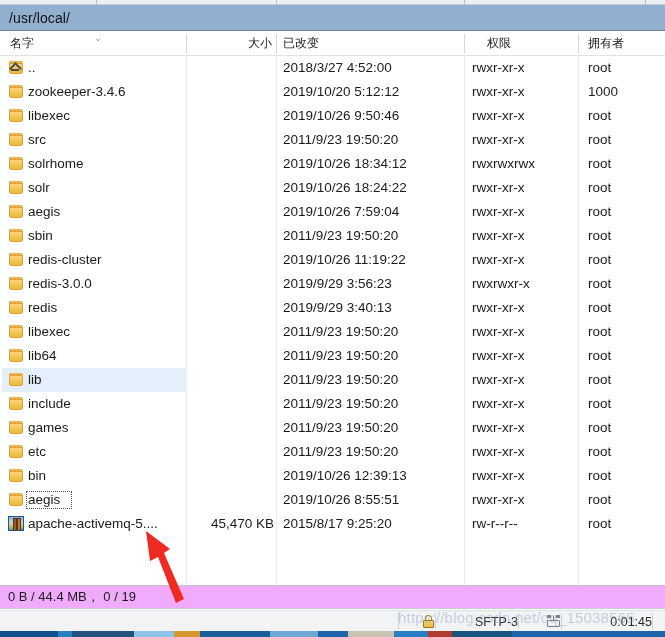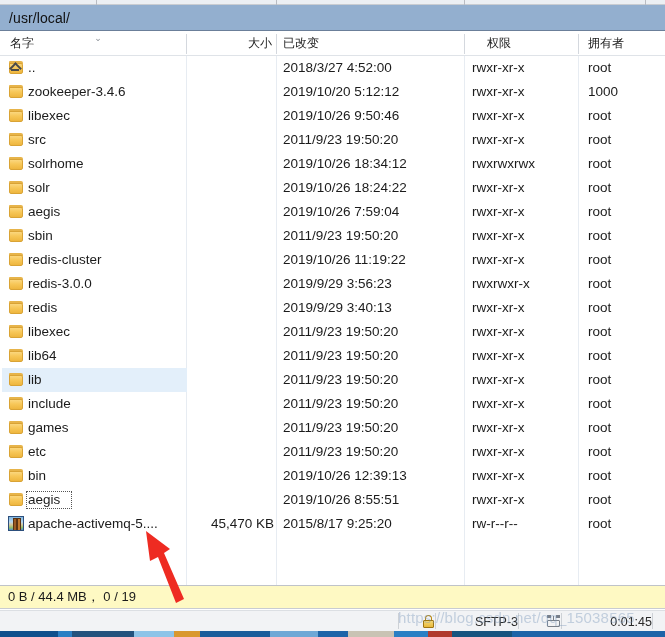--- a/index.html
+++ b/index.html
@@ -200,21 +200,21 @@
   .status-sep {
     position: absolute;
     left: 0; top: 585px;
     width: 665px; height: 1px;
     background: #bfc3c9;
   }
   .status-bar {
     position: absolute;
     left: 0; top: 586px;
     width: 665px; height: 23px;
-    background: #fef9c3;
+    background: #f0abfc;
     border-bottom: 1px solid #c9ccd1;
     box-sizing: border-box;
     display: flex;
     align-items: center;
     padding-left: 8px;
     font-size: 13px;
     color: #1b1b1b;
   }
 
   

